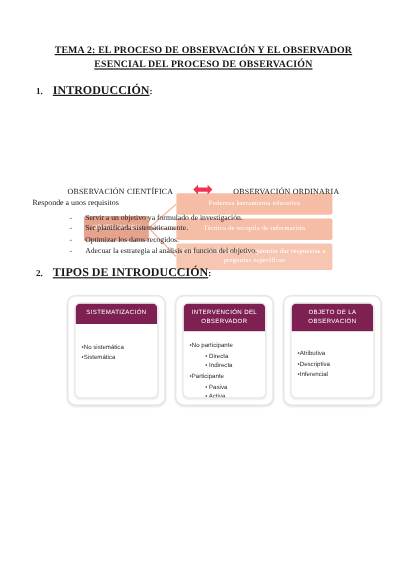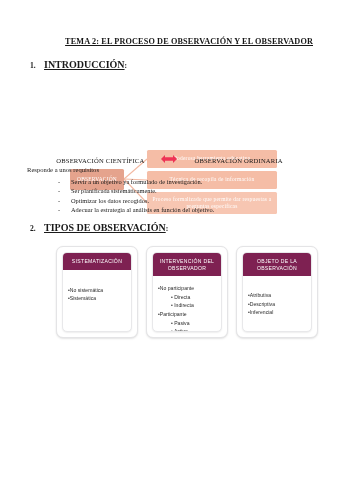--- a/index.html
+++ b/index.html
@@ -20,21 +20,21 @@
     width: 339px;
     height: 480px;
     position: relative;
     background: #ffffff;
     box-sizing: border-box;
     padding: 0;
   }
 
   
   .doc-title {
-    text-align: right;
+    text-align: center;
     margin: 0;
     padding: 36px 26px 0 26px;
   }
   .doc-title .line {
     font-family: "Liberation Serif", serif;
     font-size: 8.2px;
     font-weight: bold;
     letter-spacing: 0.15px;
     text-decoration: underline;
     line-height: 11.5px;
@@ -210,20 +210,21 @@
   .b-l1 { padding-left: 1px; }
   .b-l2 { padding-left: 14px; }
 </style>
 </head>
 <body>
 
 <div class="page">
 
   <div class="doc-title">
     <span class="line">TEMA 2: EL PROCESO DE OBSERVACIÓN Y EL OBSERVADOR</span>
+    <span class="line">ESENCIAL DEL PROCESO DE OBSERVACIÓN</span>
   </div>
 
   <div class="section-head">
     <span class="num">1.</span>
     <span class="htext">INTRODUCCIÓN</span>
     <span class="colon">:</span>
   </div>
 
   <div class="fan-wrap">
     <svg class="fan-svg" width="339" height="160" viewBox="0 0 339 160">
@@ -264,21 +265,21 @@
       <span>Optimizar los datos recogidos.</span>
     </div>
     <div class="req-item">
       <span class="dash">-</span>
       <span>Adecuar la estrategia al análisis en función del objetivo.</span>
     </div>
   </div>
 
   <div class="section-head tipos">
     <span class="num">2.</span>
-    <span class="htext">TIPOS DE OBSERVACIÓN</span>
+    <span class="htext">TIPOS DE INTRODUCCIÓN</span>
     <span class="colon">:</span>
   </div>
 
   <div class="cards">
 
     <div class="card card-1">
       <div class="card-inner">
         <div class="card-head">SISTEMATIZACIÓN</div>
         <div class="card-body">
           <div class="b-l1">•No sistemática</div>

